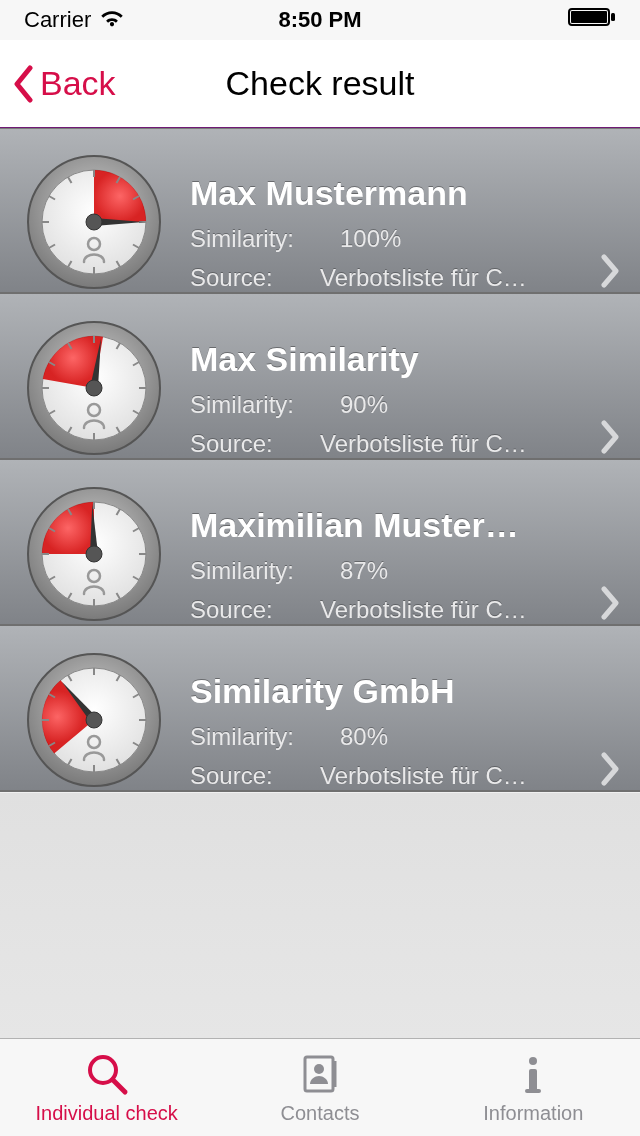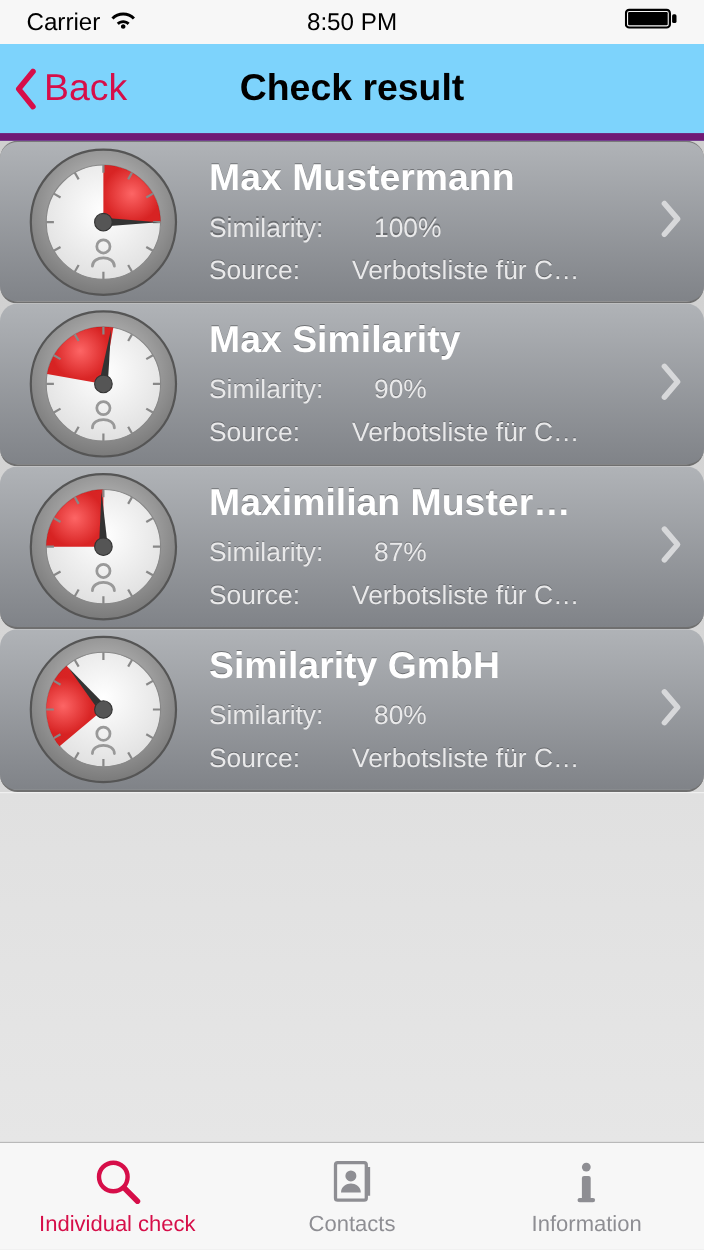--- a/index.html
+++ b/index.html
@@ -1,35 +1,35 @@
 <!DOCTYPE html>
 <html><head>
 <meta charset="utf-8">
 <style>
   * { box-sizing: border-box; margin: 0; padding: 0; }
   html, body { width: 640px; height: 1136px; font-family: -apple-system, "Helvetica Neue", Helvetica, Arial, sans-serif; background: #e8e8e8; overflow: hidden; }
   
   
   .status-bar { height: 40px; background: #f7f7f7; display: flex; align-items: center; padding: 0 24px; font-size: 22px; font-weight: 500; color: #000; }
   .status-left { display: flex; align-items: center; gap: 8px; flex: 1; }
-  .status-center { flex: 1; text-align: center; font-weight: 400; }
+  .status-center { flex: 1; text-align: center; font-weight: 700; }
   .status-right { flex: 1; display: flex; justify-content: flex-end; align-items: center; }
   .wifi-icon svg { width: 26px; height: 20px; }
   .battery-icon svg { width: 48px; height: 20px; }
   
   
-  .nav-bar { height: 88px; background: #7dd3fc; border-bottom: 7px solid #701a75; display: flex; align-items: center; position: relative; }
+  .nav-bar { height: 88px; background: #ffffff; border-bottom: 1px solid #701a75; display: flex; align-items: center; position: relative; }
   .back-button { display: flex; align-items: center; color: #d60e49; font-size: 34px; font-weight: 400; padding-left: 12px; cursor: pointer; }
   .back-chevron { margin-right: 6px; display:flex; align-items:center; }
   .back-chevron svg { width: 22px; height: 38px; }
-  .nav-title { position: absolute; left: 0; right: 0; text-align: center; font-size: 34px; font-weight: 700; color: #000; pointer-events: none; }
+  .nav-title { position: absolute; left: 0; right: 0; text-align: center; font-size: 34px; font-weight: 400; color: #000; pointer-events: none; }
   
   
   .list { background: linear-gradient(#cfcfcf, #d8d8d8); }
-  .row { height: 148px; border-bottom: 2px solid #6f6f6f; display: flex; align-items: center; padding: 0 20px 0 24px; background: linear-gradient(#b0b3b7 0%, #808388 100%); position: relative; border-radius: 16px; }
+  .row { height: 166px; border-bottom: 2px solid #6f6f6f; display: flex; align-items: flex-end; padding: 0 20px 0 24px; background: linear-gradient(#b0b3b7 0%, #808388 100%); position: relative; }
   .row:first-child { border-top: 1px solid #7a7a7a; }
   
   .gauge { width: 140px; height: 140px; flex-shrink: 0; position: relative; }
   .gauge svg { width: 100%; height: 100%; display:block; }
   
   .row-text { flex: 1; margin-left: 26px; min-width: 0; }
   .row-name { font-size: 34px; font-weight: 700; color: #fff; text-shadow: 0 -1px 0 rgba(0,0,0,0.35); margin-bottom: 12px; white-space: nowrap; overflow: hidden; text-overflow: ellipsis; }
   .row-line { font-size: 24px; color: #e9e9ea; text-shadow: 0 -1px 0 rgba(0,0,0,0.3); display: flex; margin-top: 11px; white-space: nowrap; overflow: hidden; }
   .row-line .lbl { width: 150px; flex-shrink:0; }
   .row-line .val { overflow: hidden; text-overflow: ellipsis; }

